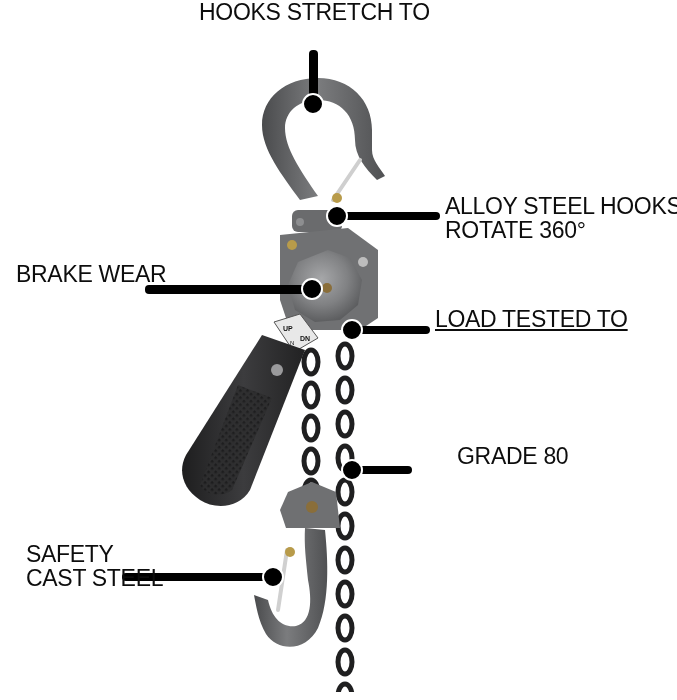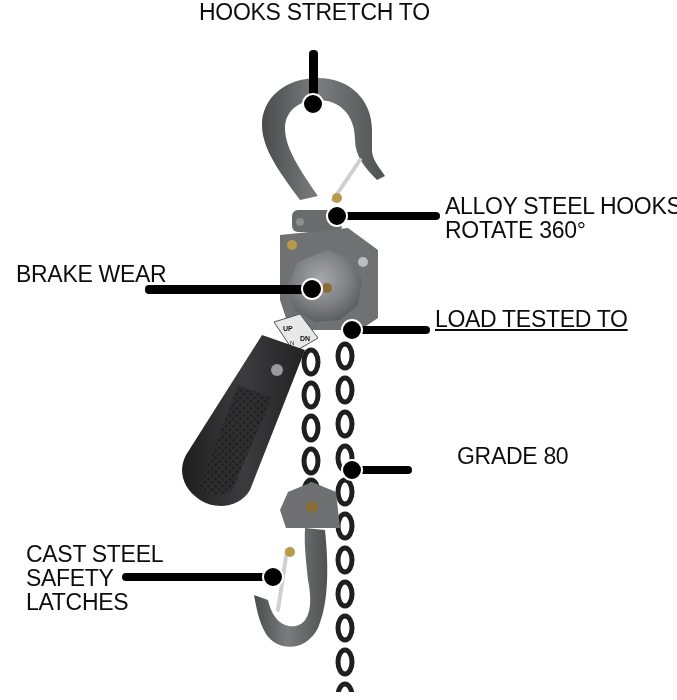--- a/index.html
+++ b/index.html
@@ -156,18 +156,17 @@
 
   <div class="leader" style="left:350px; top:466px; width:62px; height:8px;"></div>
   <div class="dot" style="left:341px; top:459px;"></div>
   <div class="label" style="left:416px; top:444px;margin-left:41px;">
     <span>GRADE 80</span>
   </div>
 
   <div class="leader" style="left:122px; top:573px; width:150px; height:8px;"></div>
   <div class="dot" style="left:262px; top:566px;"></div>
   <div class="label" style="left:26px; top:542px;">
+    <span>SAFETY</span>
     <span>CAST STEEL</span>
-    <span>SAFETY</span>
-    <span>LATCHES</span>
   </div>
 
 </div>
 
 </body></html>

